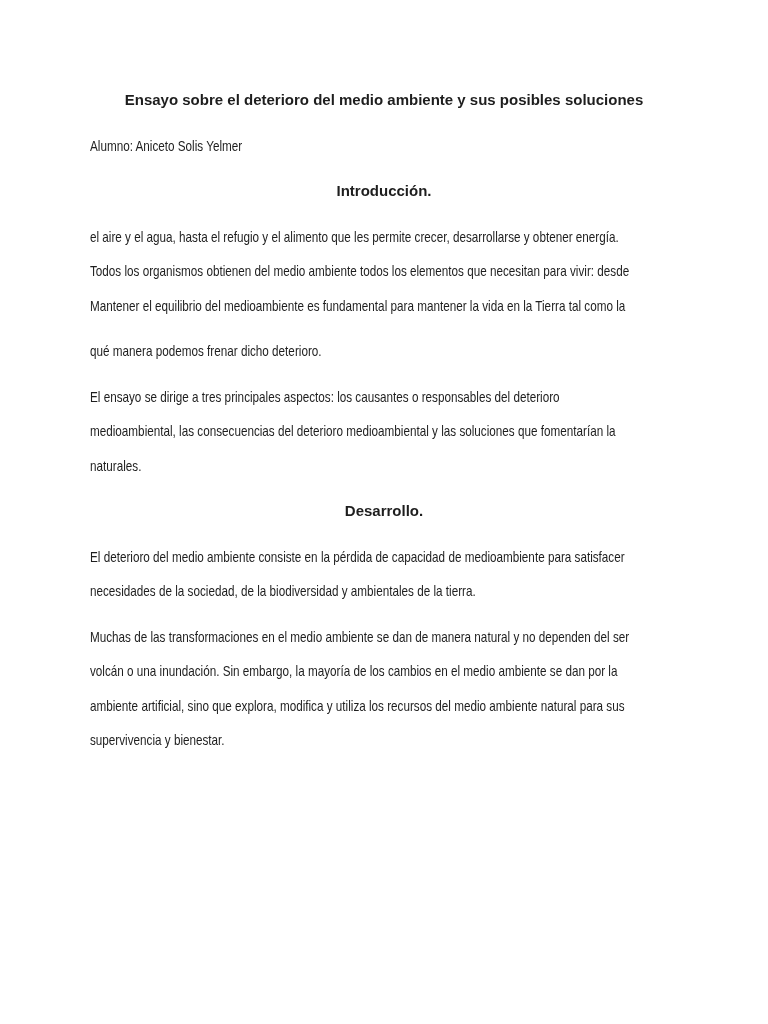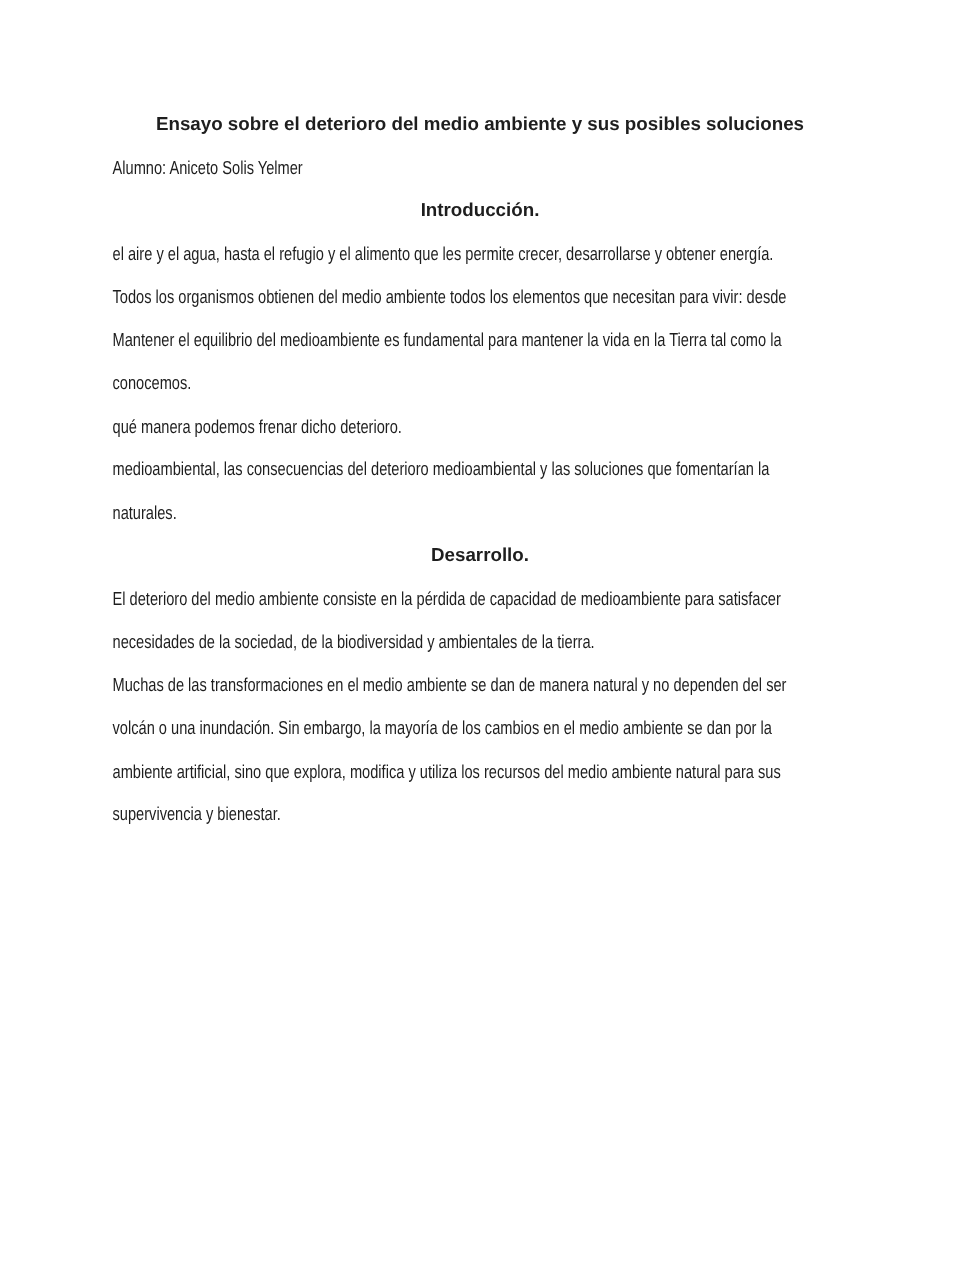--- a/index.html
+++ b/index.html
@@ -21,46 +21,46 @@
     font-size: 15px;
     color: #1e1e1e;
   }
   .line {
     height: 34.5px;
     line-height: 34.5px;
     white-space: nowrap;
   }
   .center { text-align: center; }
   .heading { font-weight: bold; }
-  .block { }
+  .block { margin-top: 11px; }
   .tx {
     display: inline-block;
     transform: scaleX(0.78);
     transform-origin: 0 50%;
   }
 </style>
 </head>
 <body>
 
 <div class="page">
   <div class="content">
     <div class="line center heading">Ensayo sobre el deterioro del medio ambiente y sus posibles soluciones</div>
     <div class="line block"><span class="tx">Alumno: Aniceto Solis Yelmer</span></div>
     <div id="sections">
         <div class="line center heading block">Introducción.</div>
         <div class="para block">
           <div class="line"><span class="tx">el aire y el agua, hasta el refugio y el alimento que les permite crecer, desarrollarse y obtener energía.</span></div>
           <div class="line"><span class="tx">Todos los organismos obtienen del medio ambiente todos los elementos que necesitan para vivir: desde</span></div>
           <div class="line"><span class="tx">Mantener el equilibrio del medioambiente es fundamental para mantener la vida en la Tierra tal como la</span></div>
-          <div class="line"><span class="tx">conocemos.</span></div>
         </div>
         <div class="para block">
           <div class="line"><span class="tx">qué manera podemos frenar dicho deterioro.</span></div>
         </div>
         <div class="para block">
+          <div class="line"><span class="tx">El ensayo se dirige a tres principales aspectos: los causantes o responsables del deterioro</span></div>
           <div class="line"><span class="tx">medioambiental, las consecuencias del deterioro medioambiental y las soluciones que fomentarían la</span></div>
           <div class="line"><span class="tx">naturales.</span></div>
         </div>
         <div class="line center heading block">Desarrollo.</div>
         <div class="para block">
           <div class="line"><span class="tx">El deterioro del medio ambiente consiste en la pérdida de capacidad de medioambiente para satisfacer</span></div>
           <div class="line"><span class="tx">necesidades de la sociedad, de la biodiversidad y ambientales de la tierra.</span></div>
         </div>
         <div class="para block">
           <div class="line"><span class="tx">Muchas de las transformaciones en el medio ambiente se dan de manera natural y no dependen del ser</span></div>

